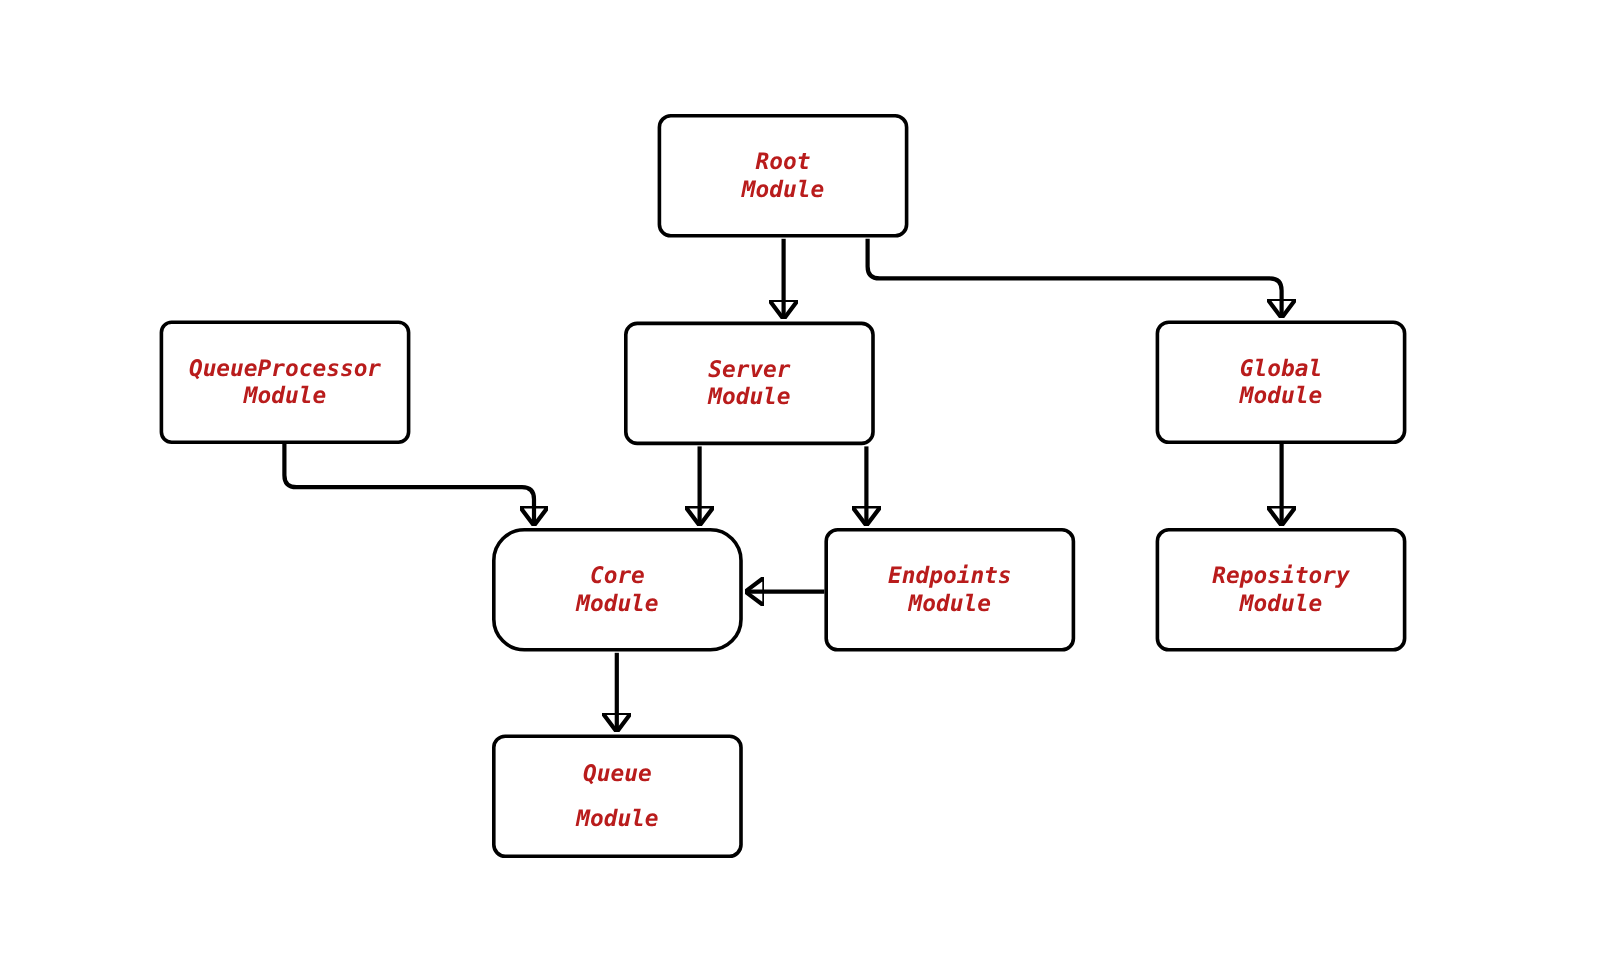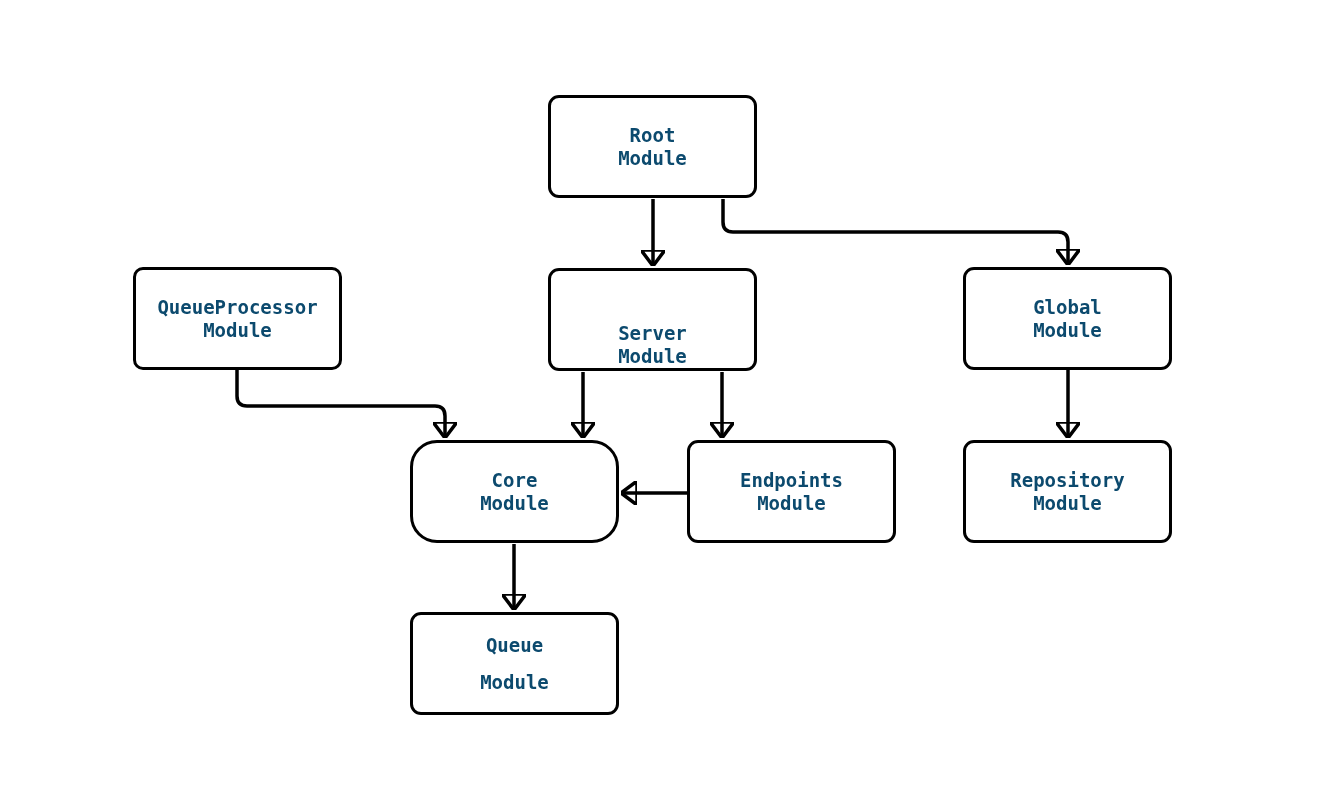--- a/index.html
+++ b/index.html
@@ -26,25 +26,26 @@
     border: 3.5px solid #000000;
     border-radius: 11px;
     display: flex;
     flex-direction: column;
     align-items: center;
     justify-content: center;
     text-align: center;
     font-size: 19px;
     font-weight: 700;
     line-height: 23px;
-    color: #0c4a6e;
+    color: #b91c1c;
+    font-style: italic;
   }
   .node-root          { left: 548px;  top: 95px;  }
   .node-queueprocessor{ left: 133px;  top: 267px; border-radius: 10px; }
-  .node-server        { left: 548px;  top: 268px; justify-content: flex-end; }
+  .node-server        { left: 520px;  top: 268px; }
   .node-global        { left: 963px;  top: 267px; }
   .node-core          { left: 410px;  top: 440px; border-radius: 27px; }
   .node-endpoints     { left: 687px;  top: 440px; text-align: right; }
   .node-repository    { left: 963px;  top: 440px; }
   .node-queue         { left: 410px;  top: 612px; gap: 14px; }
 </style>
 </head>
 <body>
 
 <div class="canvas">

